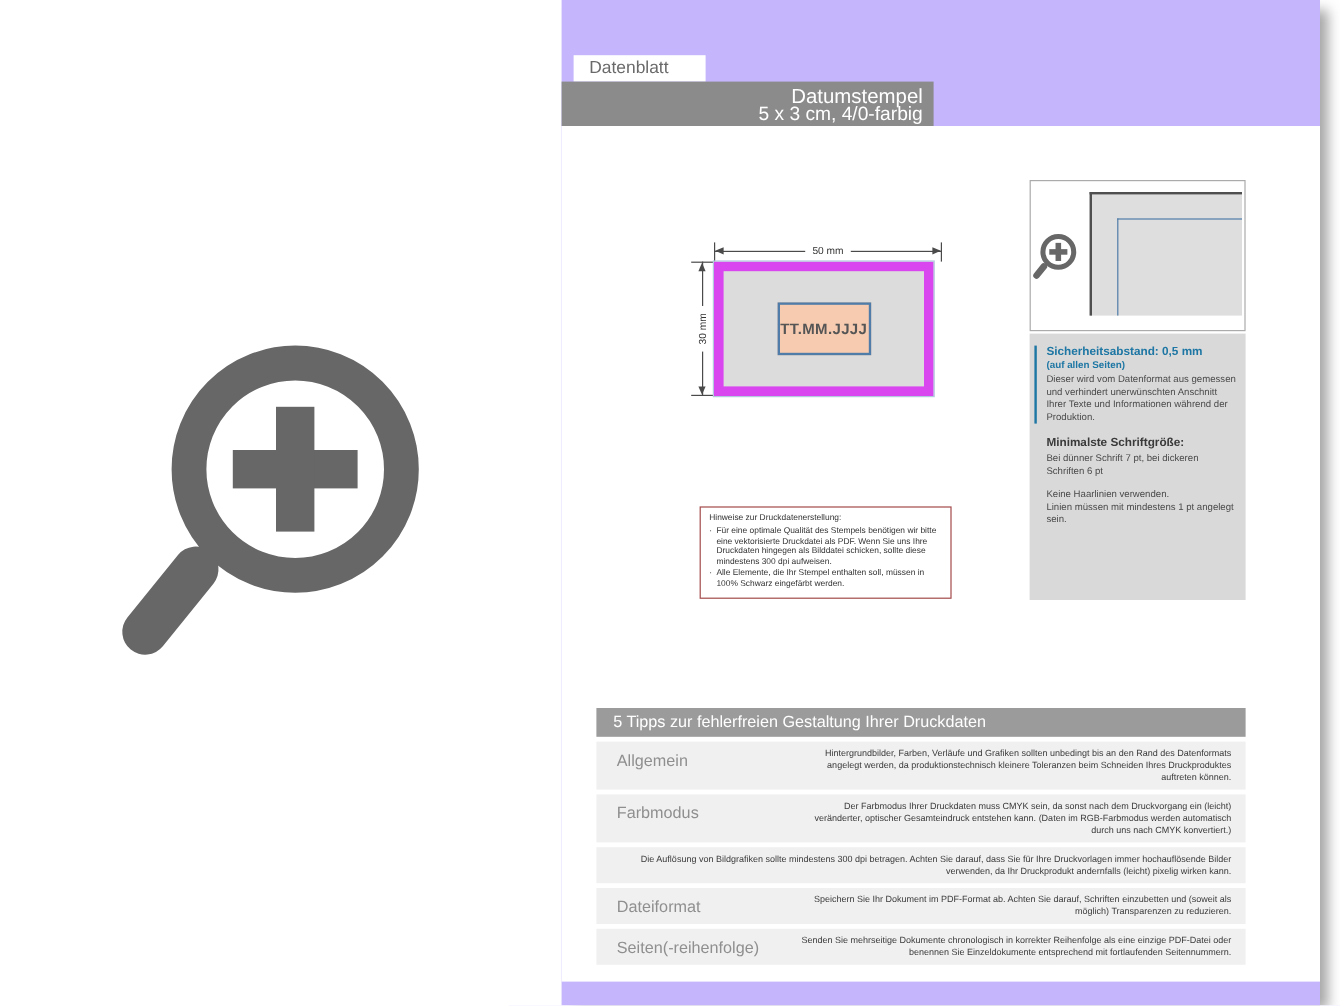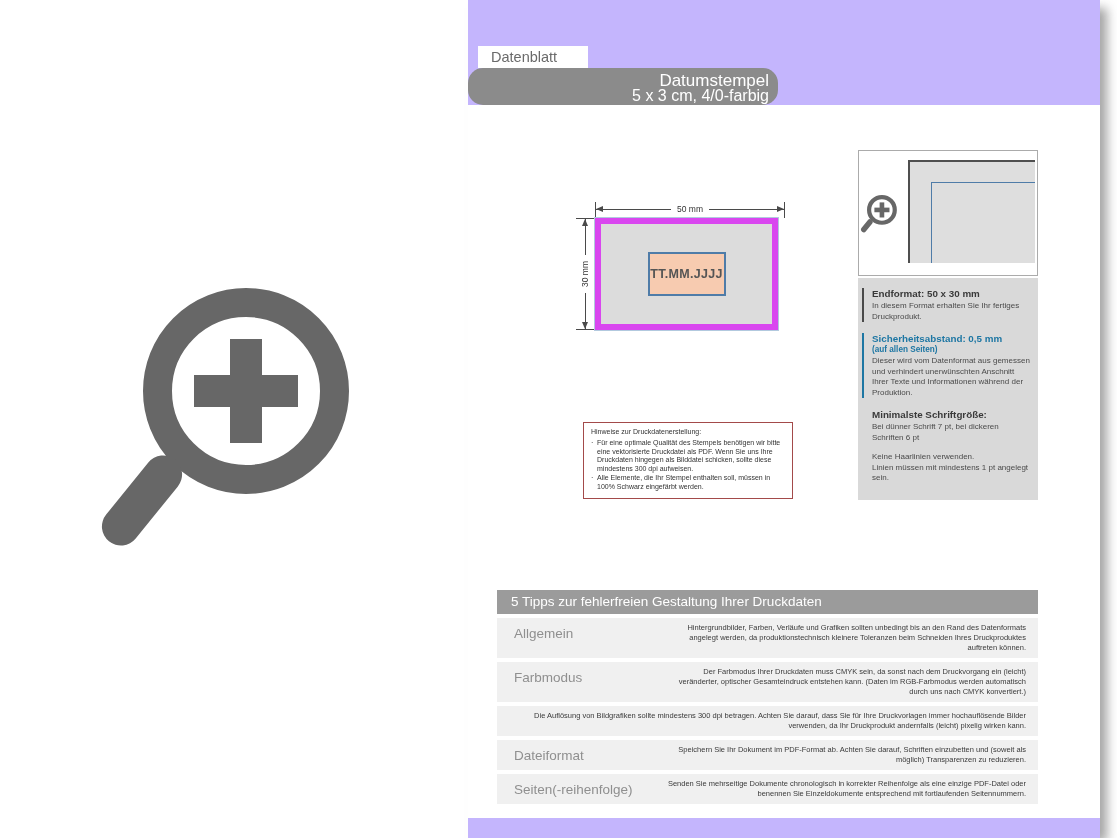--- a/index.html
+++ b/index.html
@@ -21,27 +21,27 @@
   .mag-small { left:0; top:0; transform:scale(0.145); transform-origin:0 0; width:240px; height:270px; }
 
   
   .page { position:absolute; left:468px; top:0; width:632px; height:838px;
           background:#c4b5fd; box-shadow:9px 6px 10px -2px rgba(90,90,90,0.55); }
   .content-white { position:absolute; left:0; top:105px; width:632px; height:713px; background:#ffffff; }
 
   .tab { position:absolute; left:10px; top:46px; width:110px; height:22px; background:#ffffff;
          color:#6a6a6a; font-size:14.5px; line-height:22px; padding-left:13px; }
   .header-bar { position:absolute; left:0; top:68px; width:310px; height:37px; background:#8b8b8b;
-                color:#fff; text-align:right; padding:3px 9px 0 0;border-radius:15px; }
+                color:#fff; text-align:right; padding:3px 9px 0 0; }
   .header-title { font-size:17px; line-height:19px; }
   .header-subtitle { font-size:16px; line-height:12px;margin-left:48px; }
 
   
   .stamp-rect { position:absolute; left:127px; top:218px; width:183px; height:112px;
-                background:#dcdcdc; border:6px solid #d946ef; outline:1px solid #b2c9de;
+                background:#dcdcdc; border:8px solid #d946ef; outline:1px solid #b2c9de;
                 display:flex; align-items:center; justify-content:center; }
   .stamp-inner { width:78px; height:44px; background:#f7cbb0; border:2px solid #4f7ca8;
                  display:flex; align-items:center; justify-content:center;
                  font-size:12.5px; font-weight:bold; color:#555; letter-spacing:0.3px; }
 
   .dim-h { position:absolute; left:127px; top:202px; width:190px; height:16px; }
   .dim-h .tick-l { position:absolute; left:0; top:0; width:1px; height:16px; background:#4a4a4a; }
   .dim-h .tick-r { position:absolute; right:0; top:0; width:1px; height:16px; background:#4a4a4a; }
   .dim-h .line   { position:absolute; left:0; right:0; top:7px; height:1px; background:#4a4a4a; }
   .dim-h .arr-l  { position:absolute; left:1px; top:4px; width:0; height:0;
@@ -158,24 +158,20 @@
           <div class="mag-ring">
             <div class="mag-plus-h"></div>
             <div class="mag-plus-v"></div>
           </div>
           <div class="mag-handle"></div>
         </div>
       </div>
     </div>
 
     <div class="info-panel">
-      <div class="info-section sec-bar-dark">
-        <div class="info-title">Endformat: 50 x 30 mm</div>
-        <div class="info-body">In diesem Format erhalten Sie Ihr fertiges Druckprodukt.</div>
-      </div>
       <div class="info-section sec-bar-blue">
         <div class="info-title blue">Sicherheitsabstand: 0,5 mm</div>
         <div class="info-sub blue">(auf allen Seiten)</div>
         <div class="info-body">Dieser wird vom Datenformat aus gemessen und verhindert unerwünschten Anschnitt Ihrer Texte und Informationen während der Produktion.</div>
       </div>
       <div class="info-section sec-plain">
         <div class="info-title">Minimalste Schriftgröße:</div>
         <div class="info-body">Bei dünner Schrift 7 pt, bei dickeren Schriften 6 pt</div>
         <div class="info-notes">Keine Haarlinien verwenden.
 Linien müssen mit mindestens 1 pt angelegt sein.</div>

